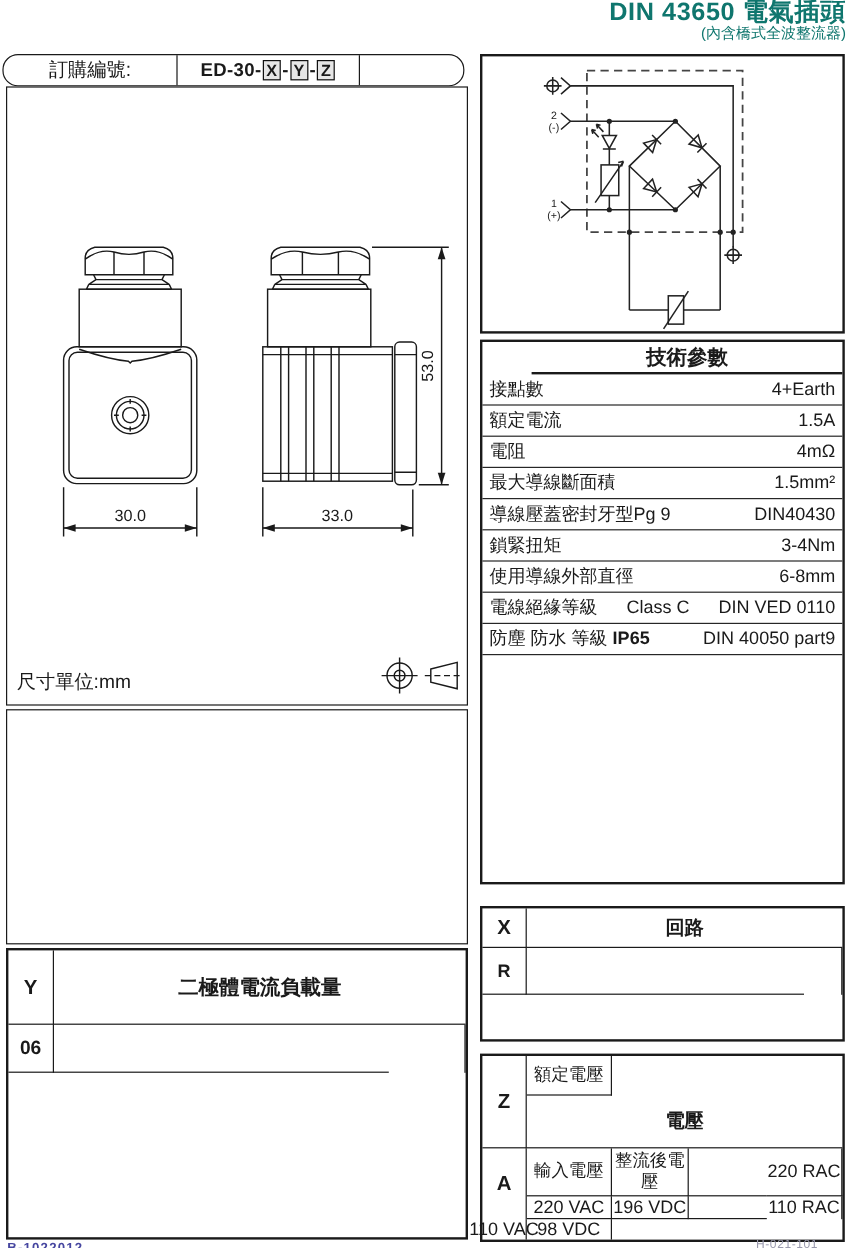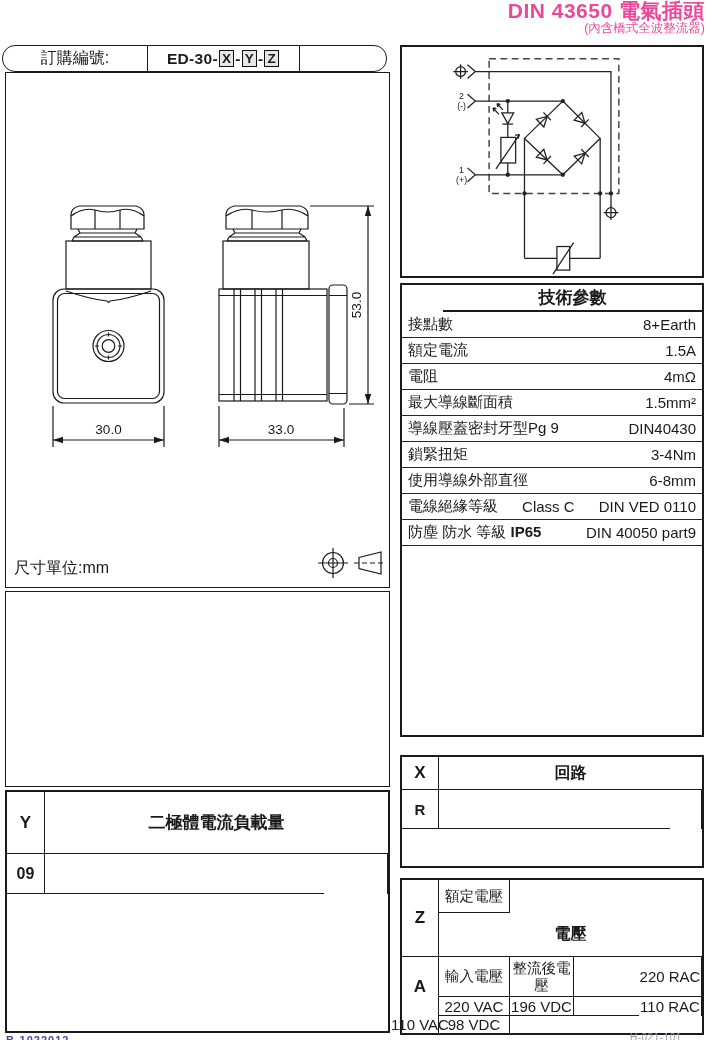--- a/index.html
+++ b/index.html
@@ -4,21 +4,21 @@
 <style>
   html,body{margin:0;padding:0;}
   body{
     width:707px;height:1040px;position:relative;overflow:hidden;
     background:#ffffff;color:#1a1a1a;
     font-family:"Liberation Sans","DejaVu Sans",sans-serif;
   }
   *{box-sizing:border-box;}
   .abs{position:absolute;}
   
-  .title-block{right:2px;top:0;text-align:right;color:#ec4899;line-height:1.05;}
+  .title-block{right:2px;top:0;text-align:right;color:#0f766e;line-height:1.05;}
   .main-title{font-size:21px;font-weight:bold;letter-spacing:0.5px;}
   .sub-title{font-size:12.5px;font-weight:normal;}
   
   .box{border:1.6px solid #1a1a1a;background:#fff;}
   .box2{border:2px solid #1a1a1a;background:#fff;}
   
   .order-grid{left:2px;top:45px;width:385px;height:27px;display:grid;grid-template-columns:145px 152px 1fr;border-radius:13px;}
   .order-cell{display:flex;align-items:center;justify-content:center;font-size:16px;}
   .order-cell.b{border-right:1.4px solid #1a1a1a;}
   .order-code{font-weight:bold;font-size:15.5px;letter-spacing:0.3px;display:flex;align-items:center;}
@@ -218,21 +218,21 @@
     <circle class="dot" cx="124" cy="149" r="2.2"></circle>
       <circle class="dot" cx="201" cy="149" r="2.2"></circle>
     <circle class="dot" cx="212" cy="149" r="2.2"></circle>
   </svg>
 </div>
 
 <div class="abs box2 tech-box">
   <div class="tech-title">技術參數</div>
   <div class="tech-row">
       <span class="lbl">接點數</span>
-      <span class="val">8+Earth</span>
+      <span class="val">4+Earth</span>
     </div>
   <div class="tech-row">
       <span class="lbl">額定電流</span>
       <span class="val">1.5A</span>
     </div>
   <div class="tech-row">
       <span class="lbl">電阻</span>
       <span class="val">4mΩ</span>
     </div>
   <div class="tech-row">
@@ -267,21 +267,21 @@
   <div class="cell bb hdr" style="grid-column:2/4">回路</div>
   <div class="cell br bb code-letter" style="font-size:15px">R</div>
   <div class="cell bb"></div>
   <div class="cell br"></div>
   <div class="cell" style="grid-column:2/4"></div>
 </div>
 
 <div class="abs box2 y-grid">
   <div class="cell br bb code-letter">Y</div>
   <div class="cell bb hdr" style="grid-column:2/4;font-size:17px">二極體電流負載量</div>
-  <div class="cell br bb" style="font-weight:bold;font-size:16px">09</div>
+  <div class="cell br bb" style="font-weight:bold;font-size:16px">06</div>
   <div class="cell bb"></div>
   <div class="cell br"></div>
   <div class="cell" style="grid-column:2/4"></div>
 </div>
 
 <div class="abs box2 z-grid">
   <div class="cell br bb code-letter" style="grid-row:1/3">Z</div>
   <div class="cell br bb z-sub">額定電壓</div>
   <div class="cell bb hdr" style="grid-column:2/6">電壓</div>
   <div class="cell br bb z-sub">輸入電壓</div>

